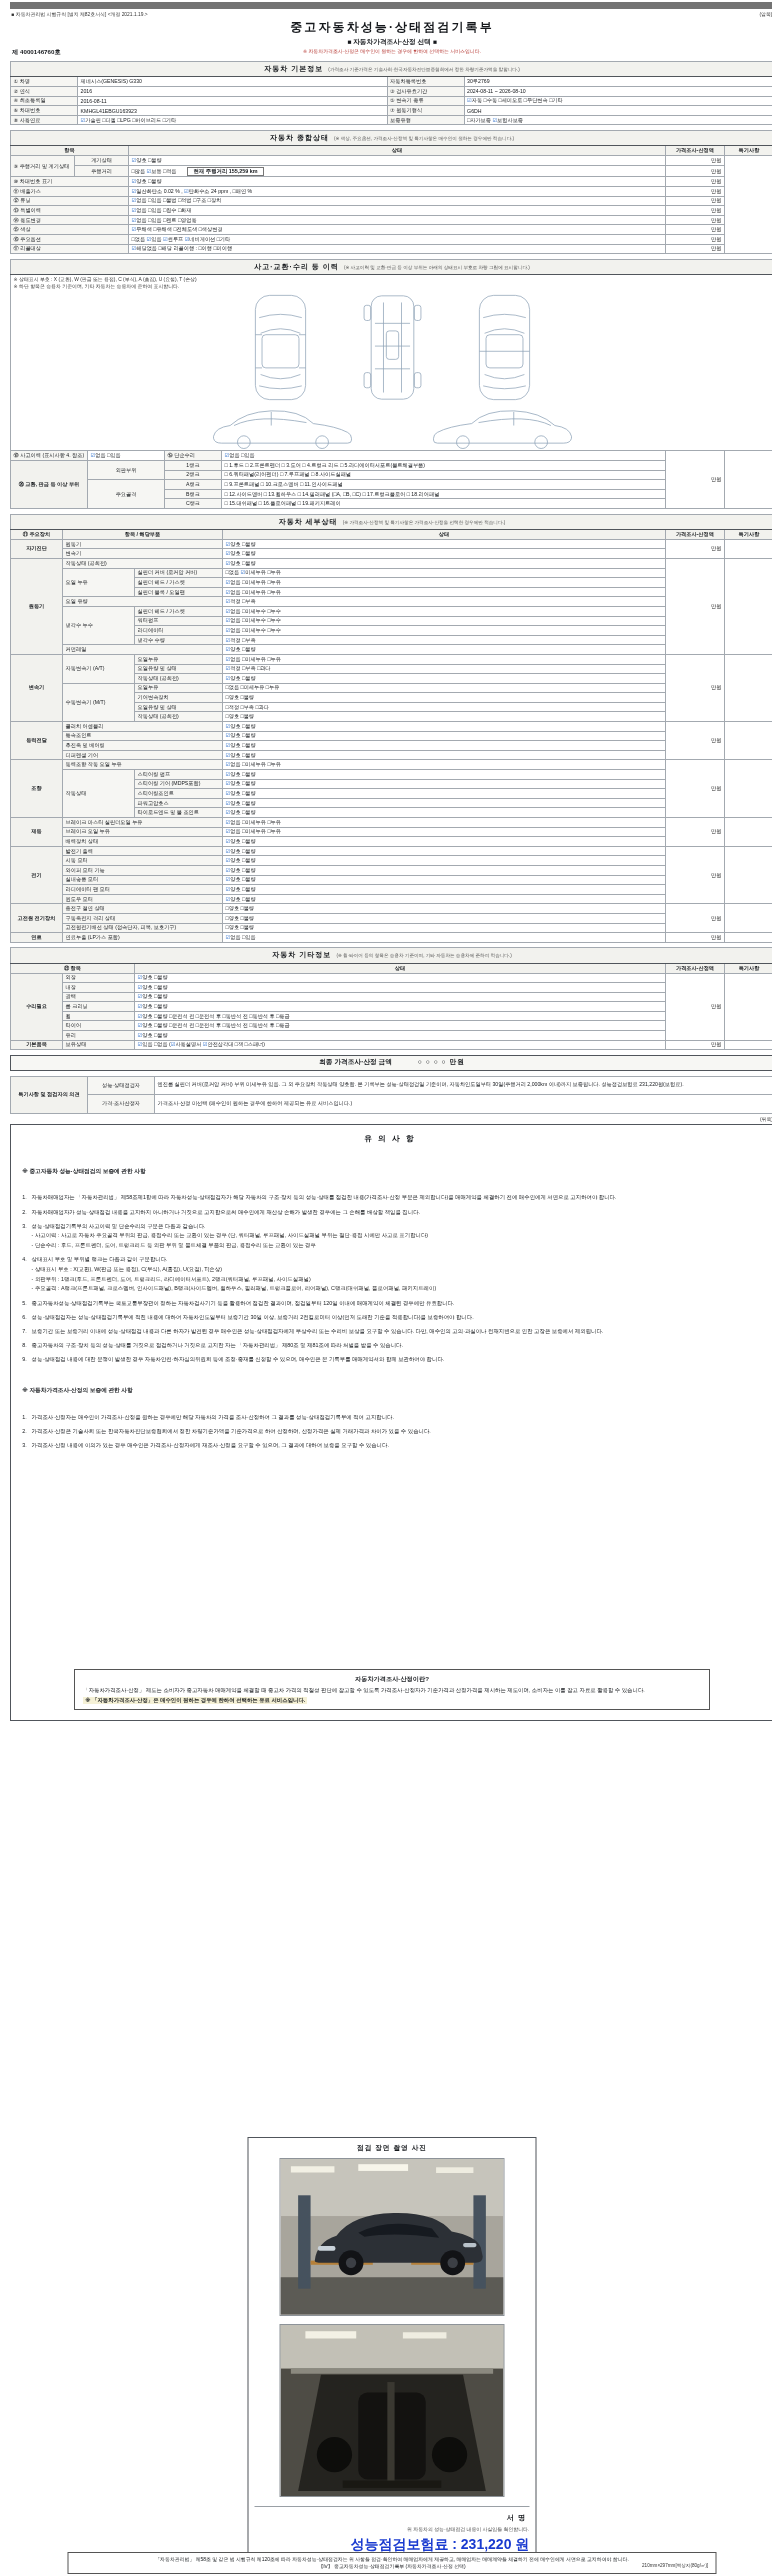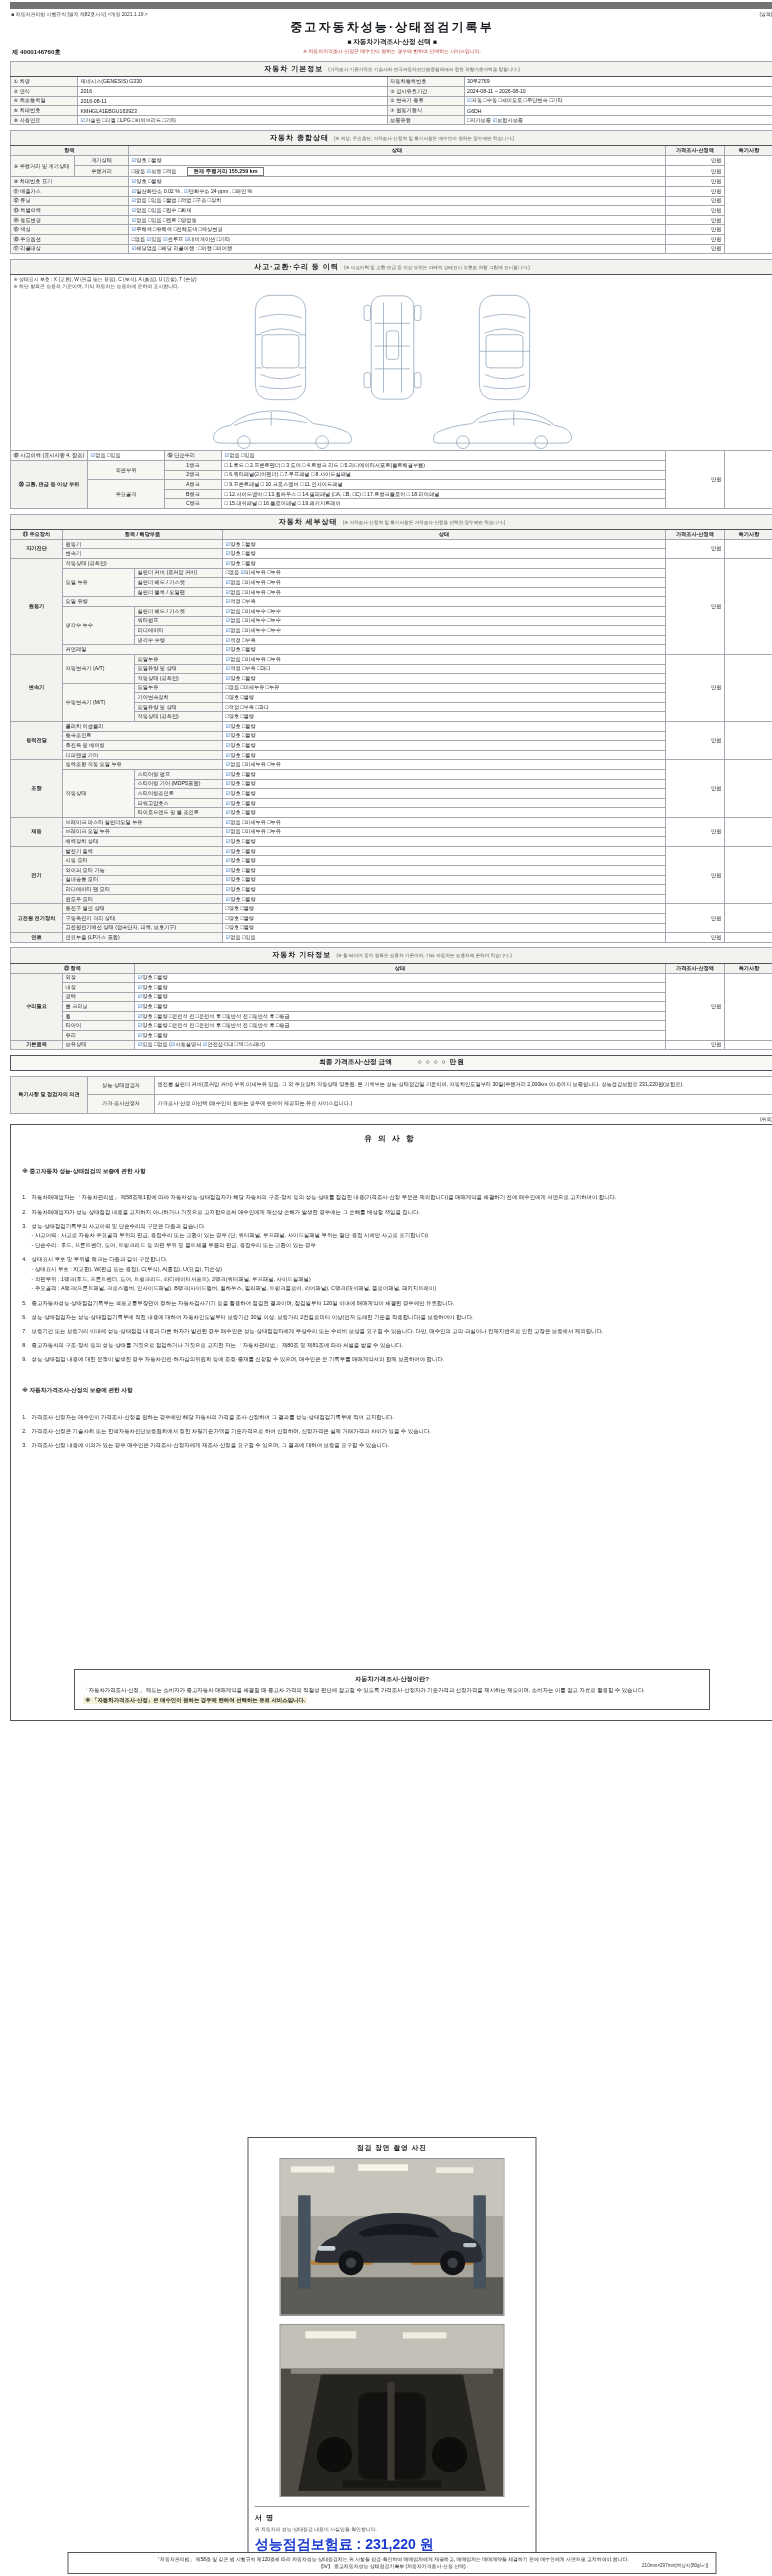--- a/index.html
+++ b/index.html
@@ -45,21 +45,21 @@
 .nsubs{margin-left:9.3px;color:#222;}
 .nsub{line-height:1.8;}
 .price-box{margin:10.3px auto 2.1px;width:86%;border:0.6px solid #555;padding:4.6px 8.2px;margin-top:auto;}
 .pb-title{font-weight:bold;text-align:center;font-size:6.2px;margin-bottom:2.1px;}
 .pb-text{font-size:5.4px;line-height:1.7;}
 .pb-hl{font-size:5.4px;font-weight:bold;margin-top:2.1px;background:#f5f1d6;display:inline-block;padding:0 2.1px;}
 .photo-box{position:absolute;top:2128px;left:50%;transform:translateX(-50%);width:289px;border:0.8px solid #50555b;background:#fff;padding:5.2px 6.2px 6.2px;}
 .photo-title{text-align:center;font-weight:bold;font-size:6.7px;padding:1px 0 5.2px;letter-spacing:1px;}
 .photo-frame{width:225px;margin:0 auto 8.2px;border:0.5px solid #8d9399;}
 .photo-frame svg{display:block;width:100%;height:auto;}
-.sign-area{border-top:0.5px solid #9aa0a6;padding-top:6.2px;text-align:left;}
+.sign-area{border-top:0.5px solid #9aa0a6;padding-top:6.2px;text-align:right;}
 .sign-title{font-weight:bold;font-size:7.2px;letter-spacing:4.1px;}
 .sign-confirm{font-size:4.9px;color:#444;margin-top:3.1px;}
 .premium{color:#1a3bd0;font-weight:bold;font-size:14px;margin-top:4.6px;}
 .footer-box{position:absolute;top:2543px;left:50%;transform:translateX(-50%);width:649px;border:0.5px solid #555;background:#fff;padding:2.6px 7.2px;text-align:center;font-size:4.9px;line-height:1.5;}
 .footer-line2{position:relative;}
 .paper{position:absolute;right:0;top:0;font-size:4.6px;color:#333;}
 </style>
 </head>
 <body>
 

